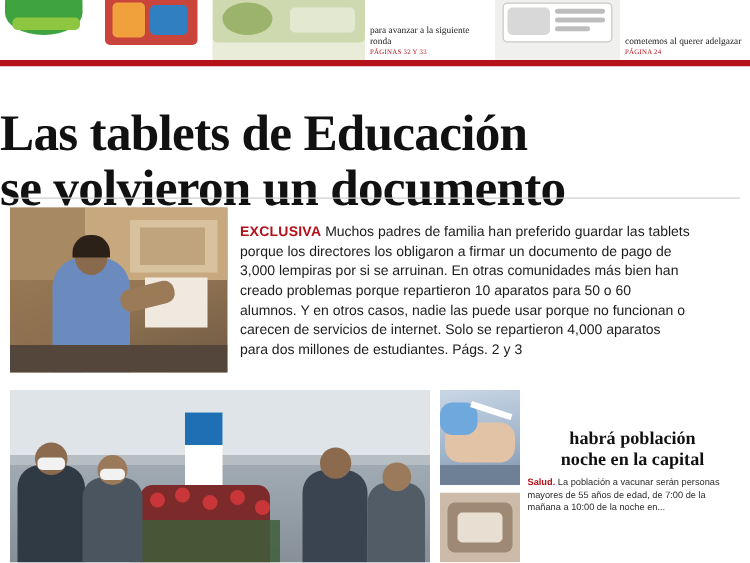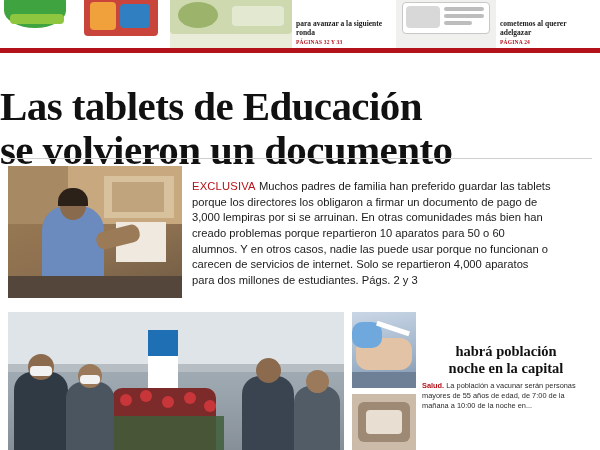--- a/index.html
+++ b/index.html
@@ -60,21 +60,21 @@
   .t5c { left: 48px; top: 7px; width: 40px; height: 4px; background: #bdbdbd; }
   .t5d { left: 48px; top: 14px; width: 40px; height: 4px; background: #bdbdbd; }
   .t5e { left: 48px; top: 21px; width: 28px; height: 4px; background: #bdbdbd; }
 
   .teaser-text {
     position: absolute;
     left: 4px;
     right: 4px;
     bottom: 1px;
     font-family: "Liberation Serif", serif;
-    font-weight: bold;
+    font-weight: normal;
     font-size: 7.5px;
     line-height: 9px;
     color: #1a1a1a;
     text-align: left;
   }
   .teaser-pages {
     display: block;
     color: #b4121b;
     font-size: 5.5px;
     letter-spacing: .2px;
@@ -139,21 +139,21 @@
     top: 168px; left: 192px;
     width: 360px;
     font-family: "Liberation Sans", sans-serif;
     font-size: 11.2px;
     line-height: 15.6px;
     color: #1b1b1b;
     text-align: left;
   }
   .exclusiva {
     color: #b4121b;
-    font-weight: normal;
+    font-weight: bold;
     letter-spacing: .2px;
   }
 
   
   .bottom-photo {
     position: absolute;
     top: 312px; left: 8px;
     width: 336px; height: 138px;
     overflow: hidden;
     background: linear-gradient(180deg, #cfd6dc 0%, #aab4bd 55%, #7e878f 100%);

